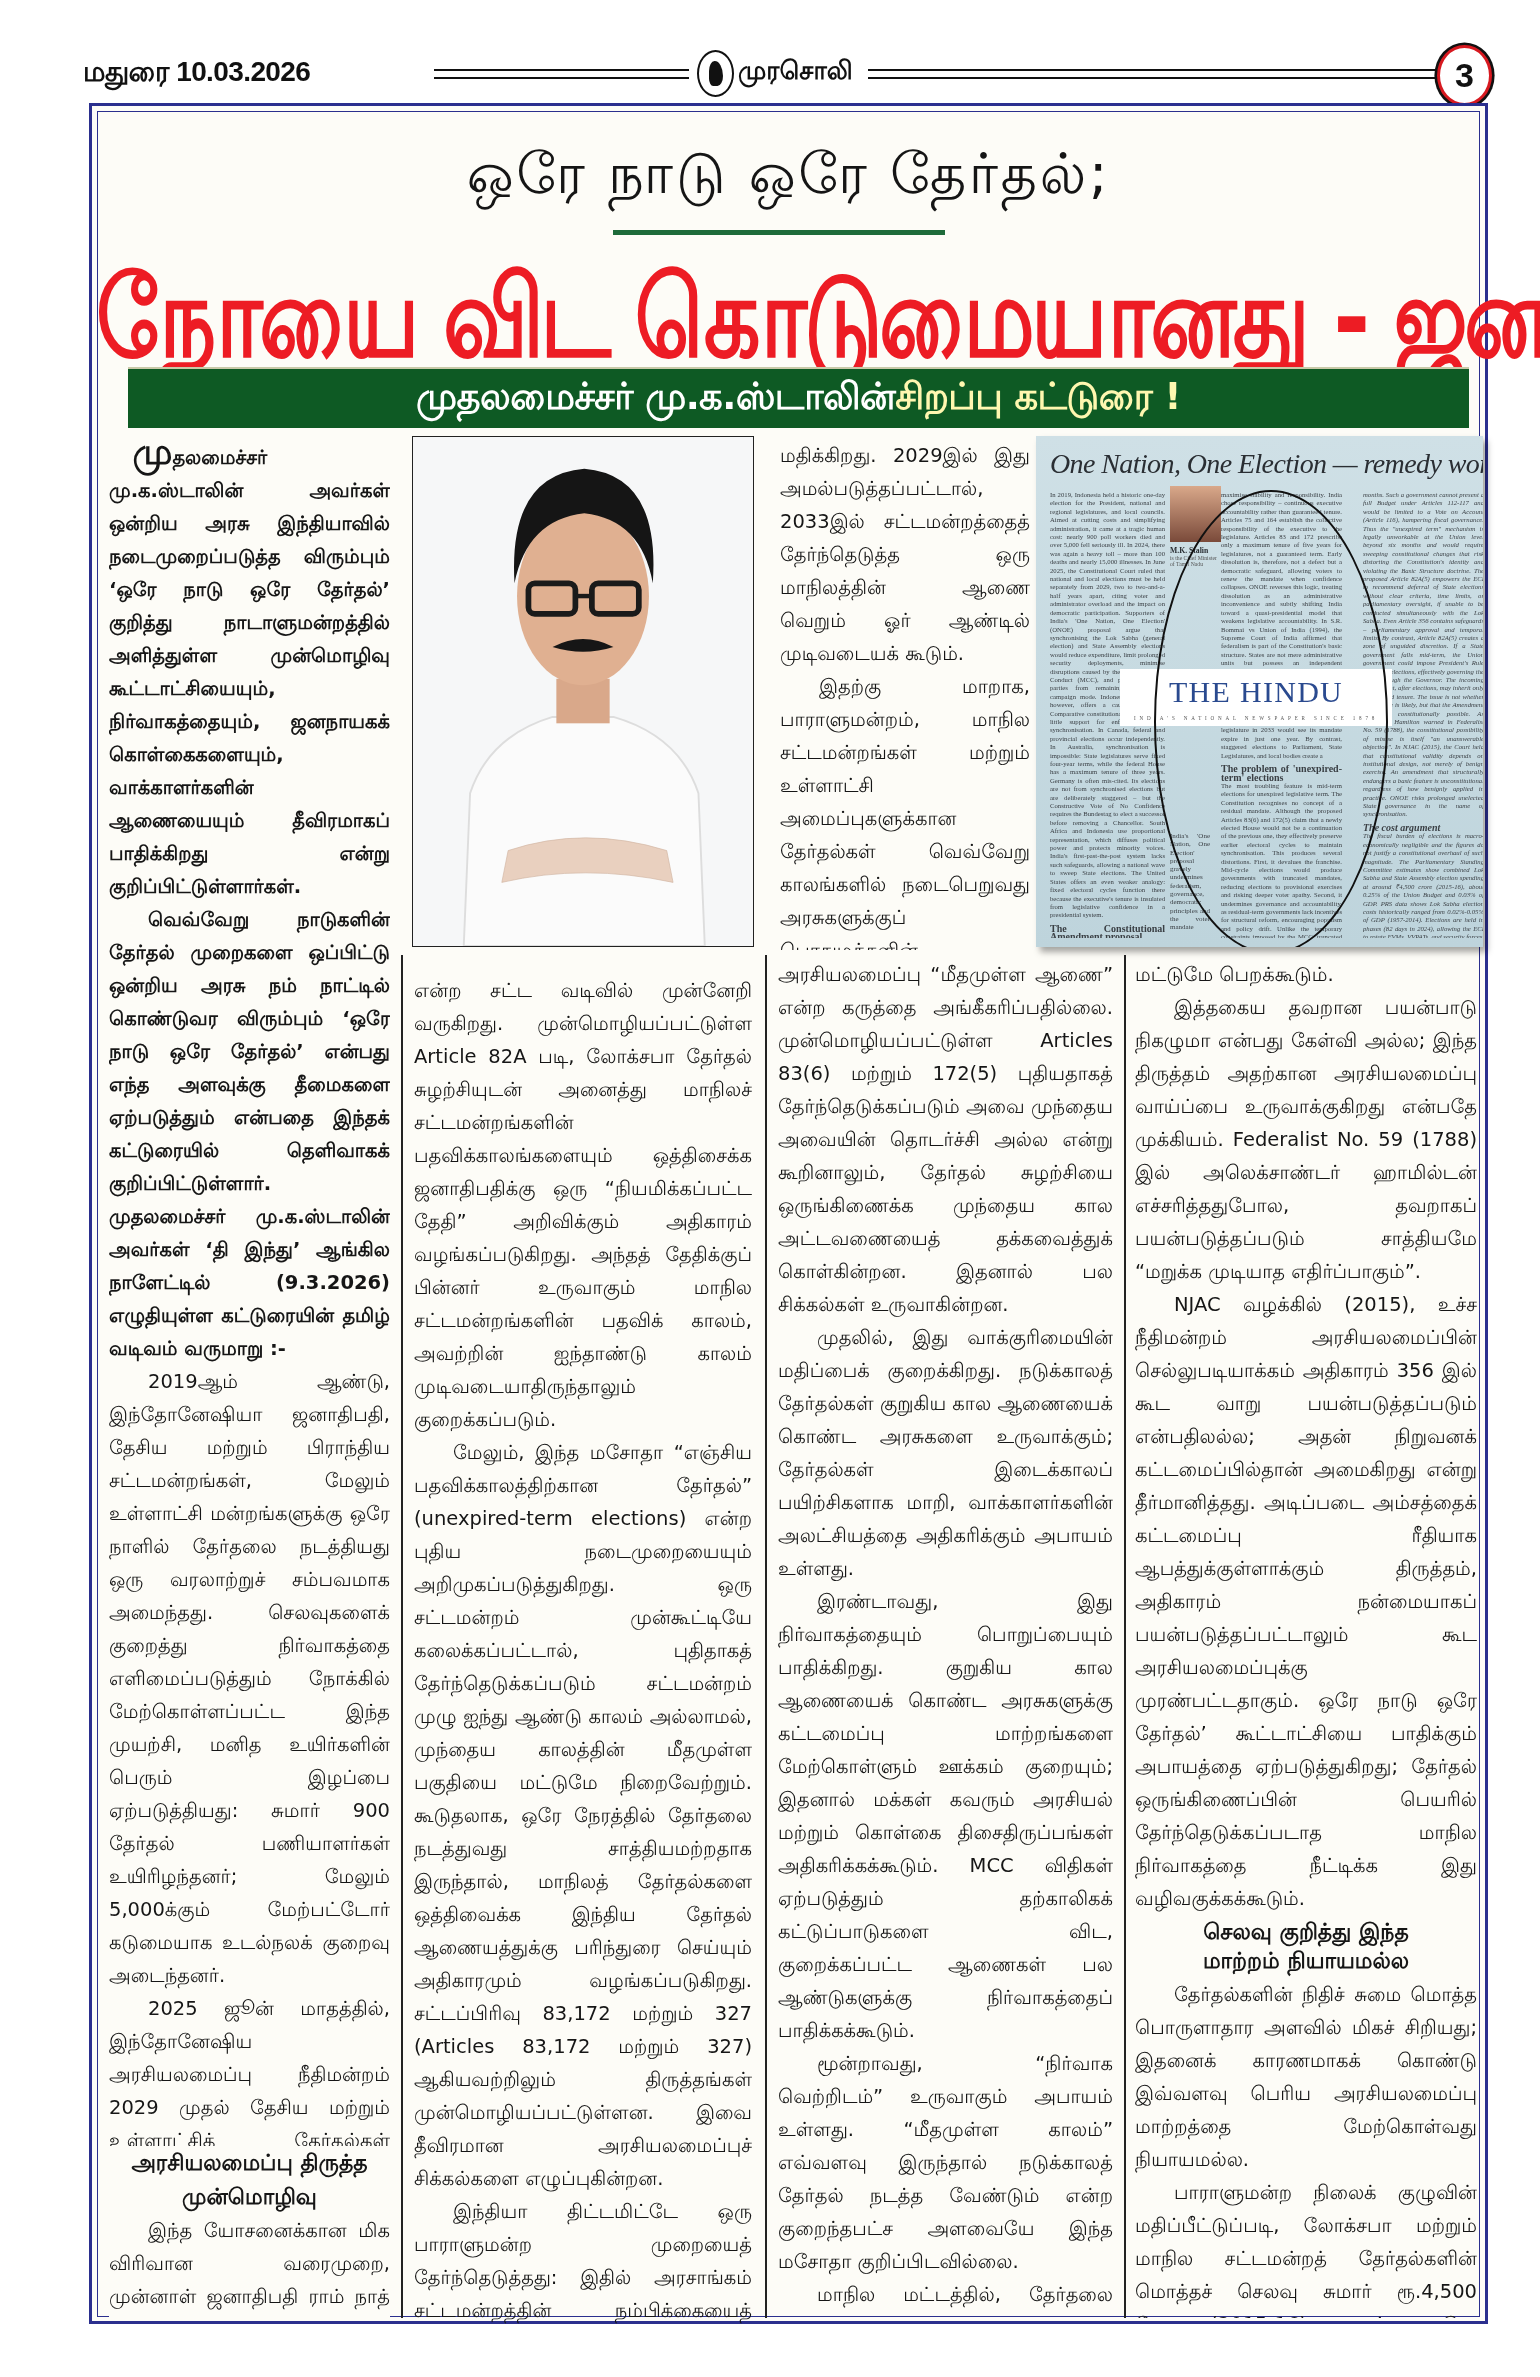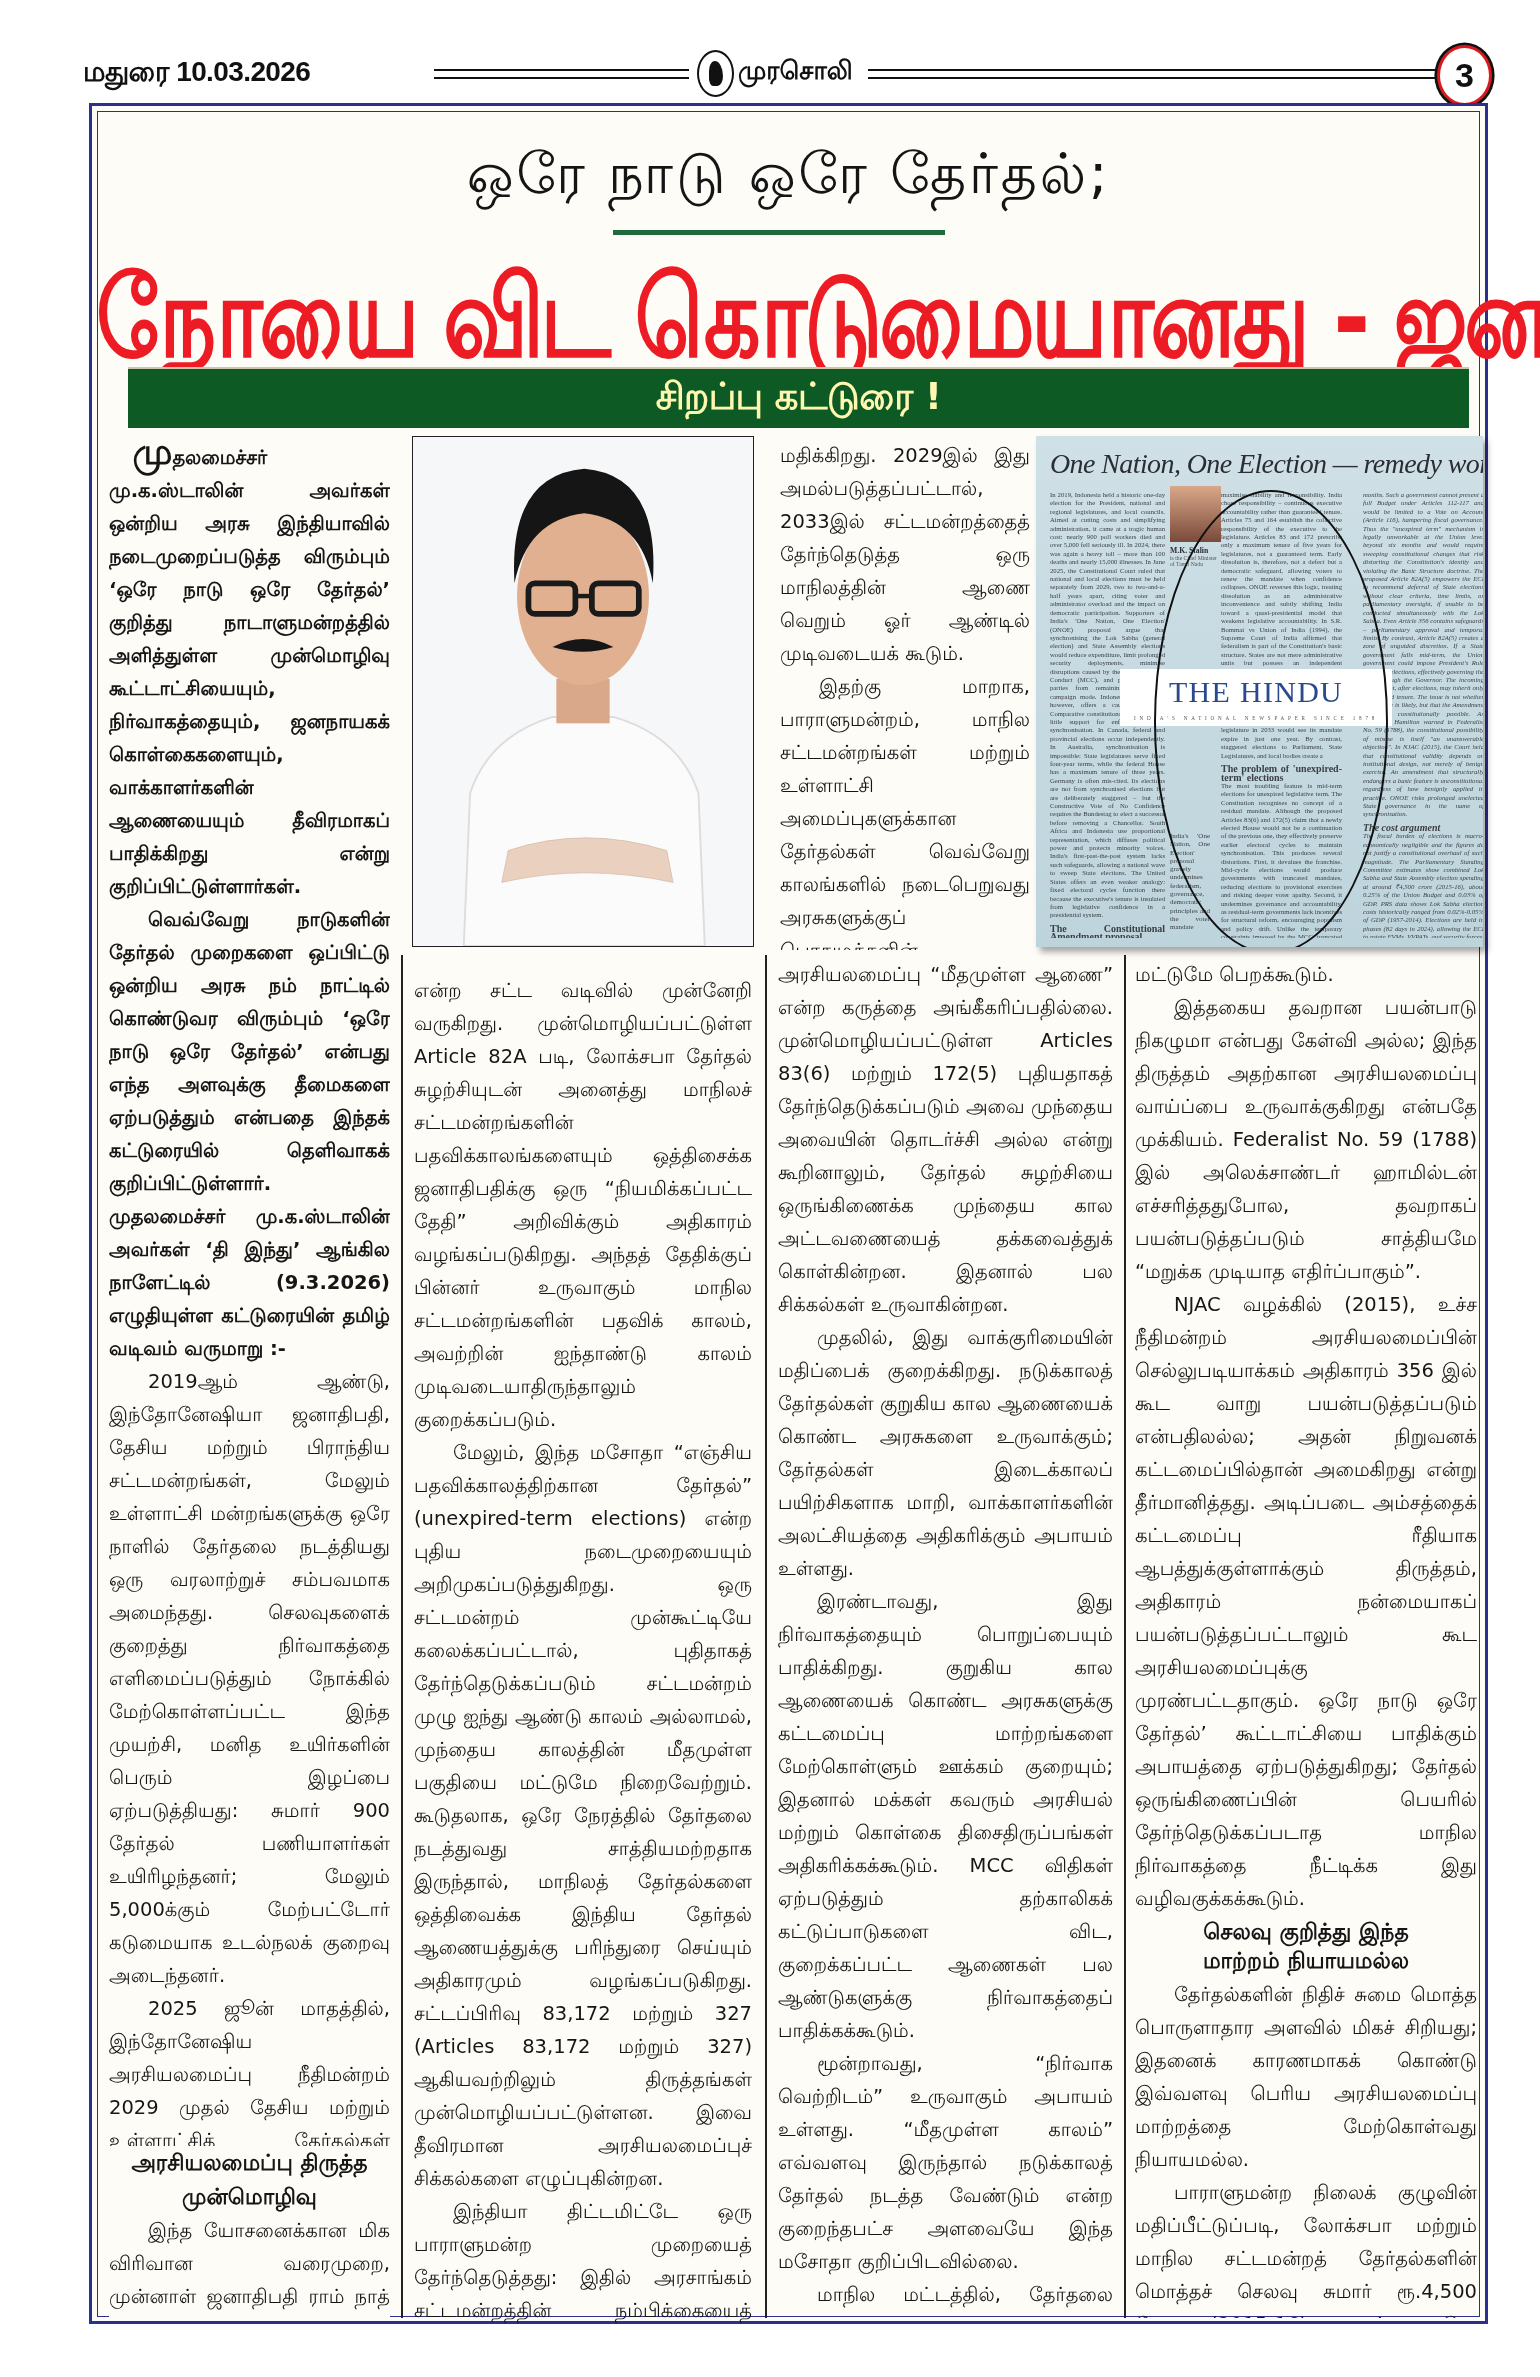--- a/index.html
+++ b/index.html
@@ -64,20 +64,21 @@
 <div class="abs page-num">3</div>
 
 <div class="abs frame"></div>
 <div class="abs frame-inner"></div>
 
 <div class="abs kicker">ஒரே நாடு ஒரே தேர்தல்;</div>
 <div class="abs kicker-line"></div>
 <div class="abs headline">நோயை விட கொடுமையானது - ஜனநாயகத்தை கேலிக் கூத்தாக்கும்!</div>
 
 <div class="abs banner">
+  <span class="wht">முதலமைச்சர் மு.க.ஸ்டாலின் </span>
   <span>சிறப்பு கட்டுரை !</span>
 </div>
 
 <div class="abs col" style="left:109px; top:439px; width:281px; height:1877px; overflow:hidden;">
   <p class="lead" style="text-indent:1.2em;"><span class="dropcap">மு</span><span>தலமைச்சர் மு.க.ஸ்டாலின் அவர்கள் ஒன்றிய அரசு இந்தியாவில் நடைமுறைப்படுத்த விரும்பும் ‘ஒரே நாடு ஒரே தேர்தல்’ குறித்து நாடாளுமன்றத்தில் அளித்துள்ள முன்மொழிவு கூட்டாட்சியையும், நிர்வாகத்தையும், ஜனநாயகக் கொள்கைகளையும், வாக்காளர்களின் ஆணையையும் தீவிரமாகப் பாதிக்கிறது என்று குறிப்பிட்டுள்ளார்கள்.</span></p>
   <p class="lead">வெவ்வேறு நாடுகளின் தேர்தல் முறைகளை ஒப்பிட்டு ஒன்றிய அரசு நம் நாட்டில் கொண்டுவர விரும்பும் ‘ஒரே நாடு ஒரே தேர்தல்’ என்பது எந்த அளவுக்கு தீமைகளை ஏற்படுத்தும் என்பதை இந்தக் கட்டுரையில் தெளிவாகக் குறிப்பிட்டுள்ளார். முதலமைச்சர் மு.க.ஸ்டாலின் அவர்கள் ‘தி இந்து’ ஆங்கில நாளேட்டில் (9.3.2026) எழுதியுள்ள கட்டுரையின் தமிழ் வடிவம் வருமாறு :-</p>
   <p>2019ஆம் ஆண்டு, இந்தோனேஷியா ஜனாதிபதி, தேசிய மற்றும் பிராந்திய சட்டமன்றங்கள், மேலும் உள்ளாட்சி மன்றங்களுக்கு ஒரே நாளில் தேர்தலை நடத்தியது ஒரு வரலாற்றுச் சம்பவமாக அமைந்தது. செலவுகளைக் குறைத்து நிர்வாகத்தை எளிமைப்படுத்தும் நோக்கில் மேற்கொள்ளப்பட்ட இந்த முயற்சி, மனித உயிர்களின் பெரும் இழப்பை ஏற்படுத்தியது: சுமார் 900 தேர்தல் பணியாளர்கள் உயிரிழந்தனர்; மேலும் 5,000க்கும் மேற்பட்டோர் கடுமையாக உடல்நலக் குறைவு அடைந்தனர்.</p>
   <p>2025 ஜூன் மாதத்தில், இந்தோனேஷிய அரசியலமைப்பு நீதிமன்றம் 2029 முதல் தேசிய மற்றும் உள்ளாட்சித் தேர்தல்கள் தனித்தனியாக - இரண்டு முதல் இரண்டரை ஆண்டுகள் இடைவெளியில் - நடத்தப்பட வேண்டும் என்று தீர்ப்பளித்தது. வாக்காளர்கள் மற்றும் நிர்வாக அமைப்புகள் மீது ஏற்படும் அதிகப்படியான சுமையையும், ஜனநாயகப் பங்கேற்பில் ஏற்படும் பாதிப்பையும் இதற்குக் காரணமாகக் குறிப்பிட்டப்பட்டது.</p>
 
 </div>

